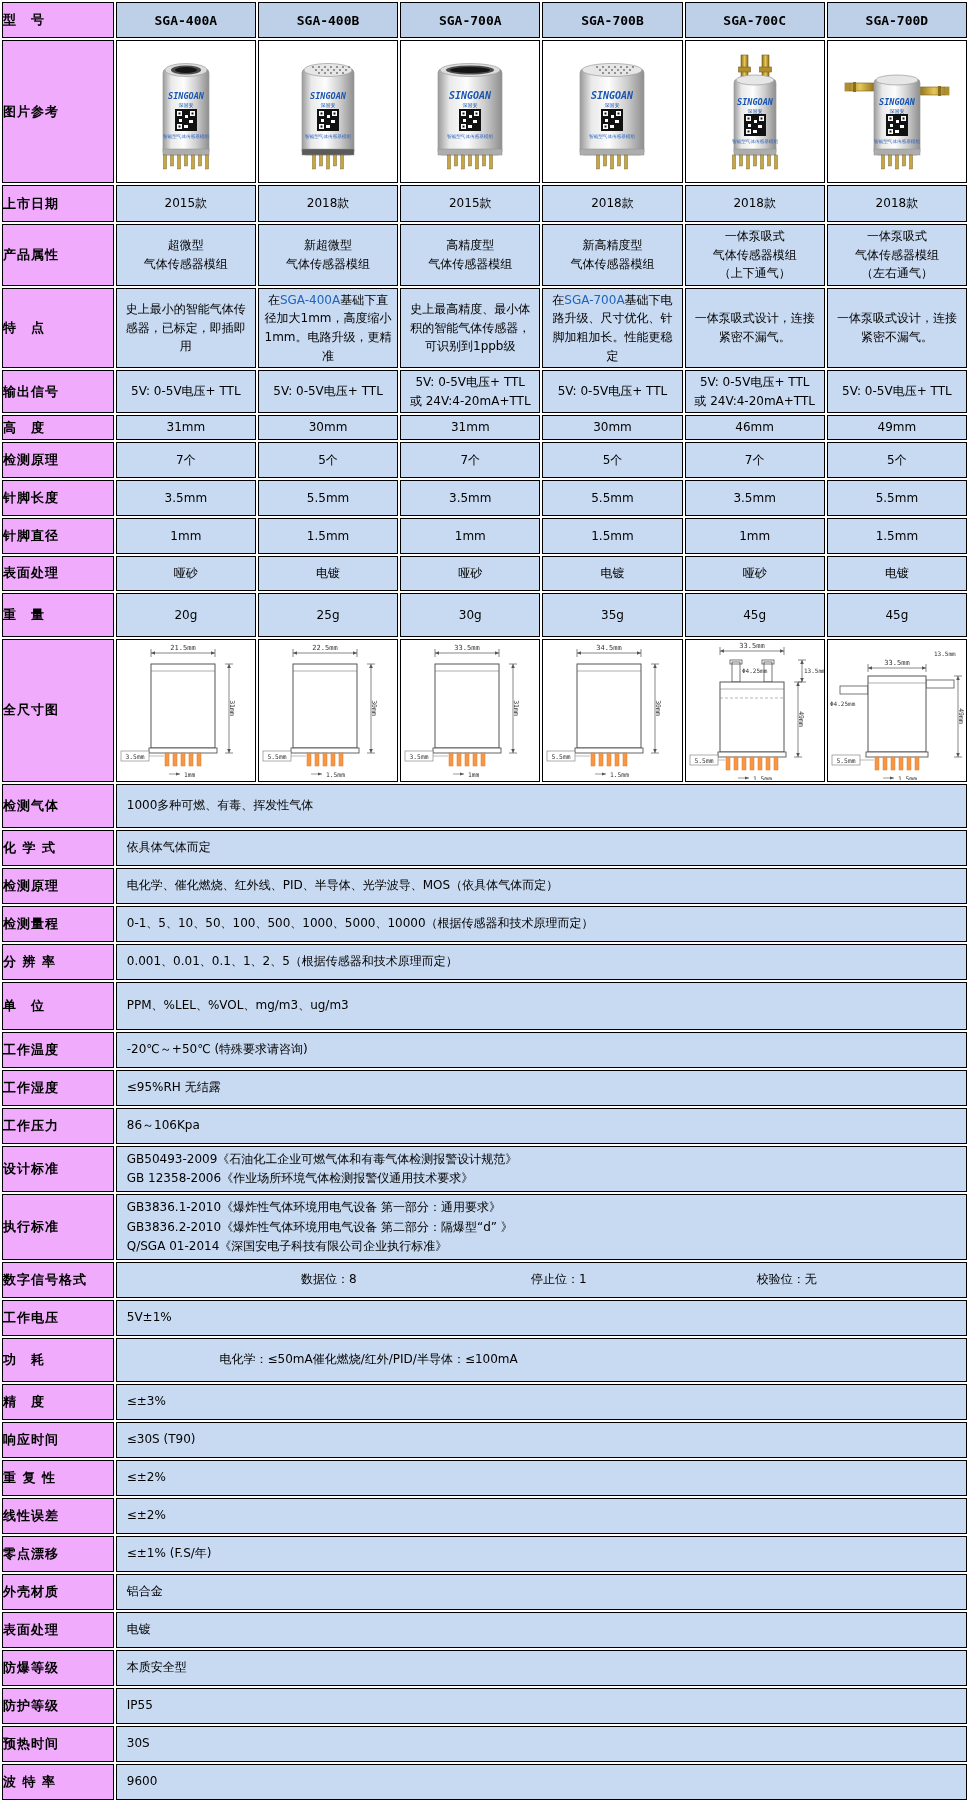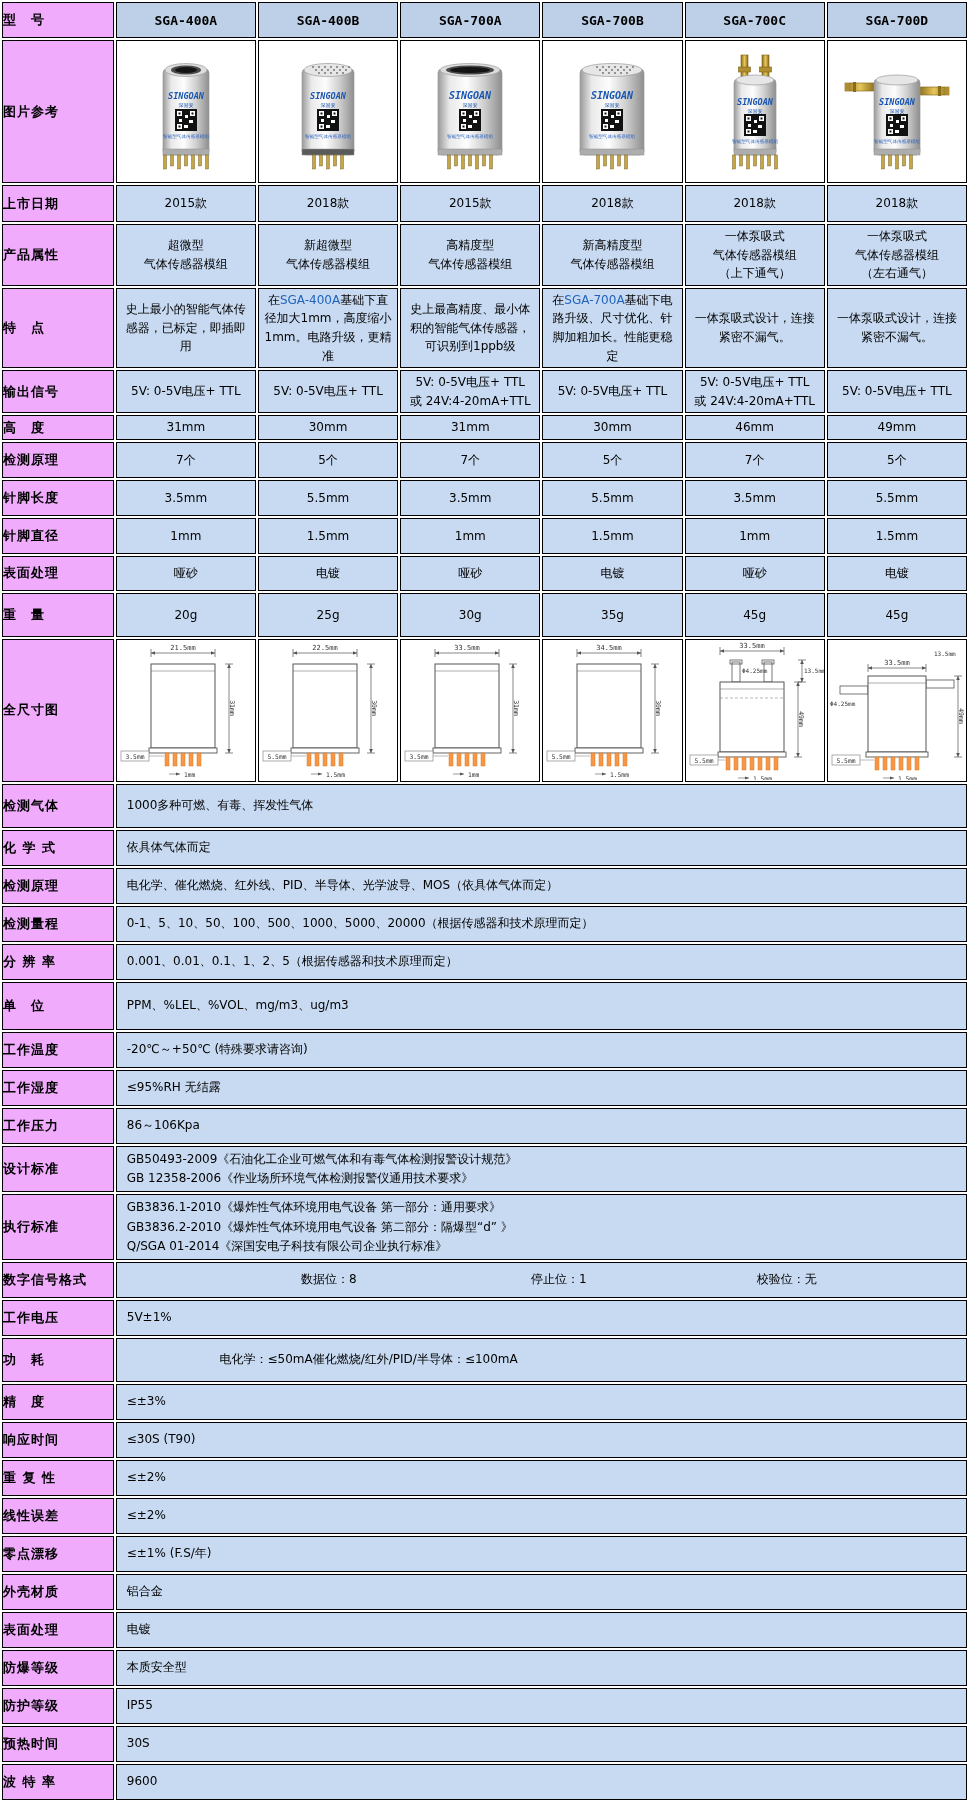--- a/index.html
+++ b/index.html
@@ -667,21 +667,21 @@
         <tr style="height:36px">
           <th class="lbl">化 学 式</th>
           <td class="full" colspan="6"><div>依具体气体而定</div></td>
         </tr>
         <tr style="height:36px">
           <th class="lbl">检测原理</th>
           <td class="full" colspan="6"><div>电化学、催化燃烧、红外线、PID、半导体、光学波导、MOS（依具体气体而定）</div></td>
         </tr>
         <tr style="height:36px">
           <th class="lbl">检测量程</th>
-          <td class="full" colspan="6"><div>0-1、5、10、50、100、500、1000、5000、20000（根据传感器和技术原理而定）</div></td>
+          <td class="full" colspan="6"><div>0-1、5、10、50、100、500、1000、5000、10000（根据传感器和技术原理而定）</div></td>
         </tr>
         <tr style="height:36px">
           <th class="lbl">分 辨 率</th>
           <td class="full" colspan="6"><div>0.001、0.01、0.1、1、2、5（根据传感器和技术原理而定）</div></td>
         </tr>
         <tr style="height:48px">
           <th class="lbl">单　位</th>
           <td class="full" colspan="6"><div>PPM、%LEL、%VOL、mg/m3、ug/m3</div></td>
         </tr>
         <tr style="height:36px">

